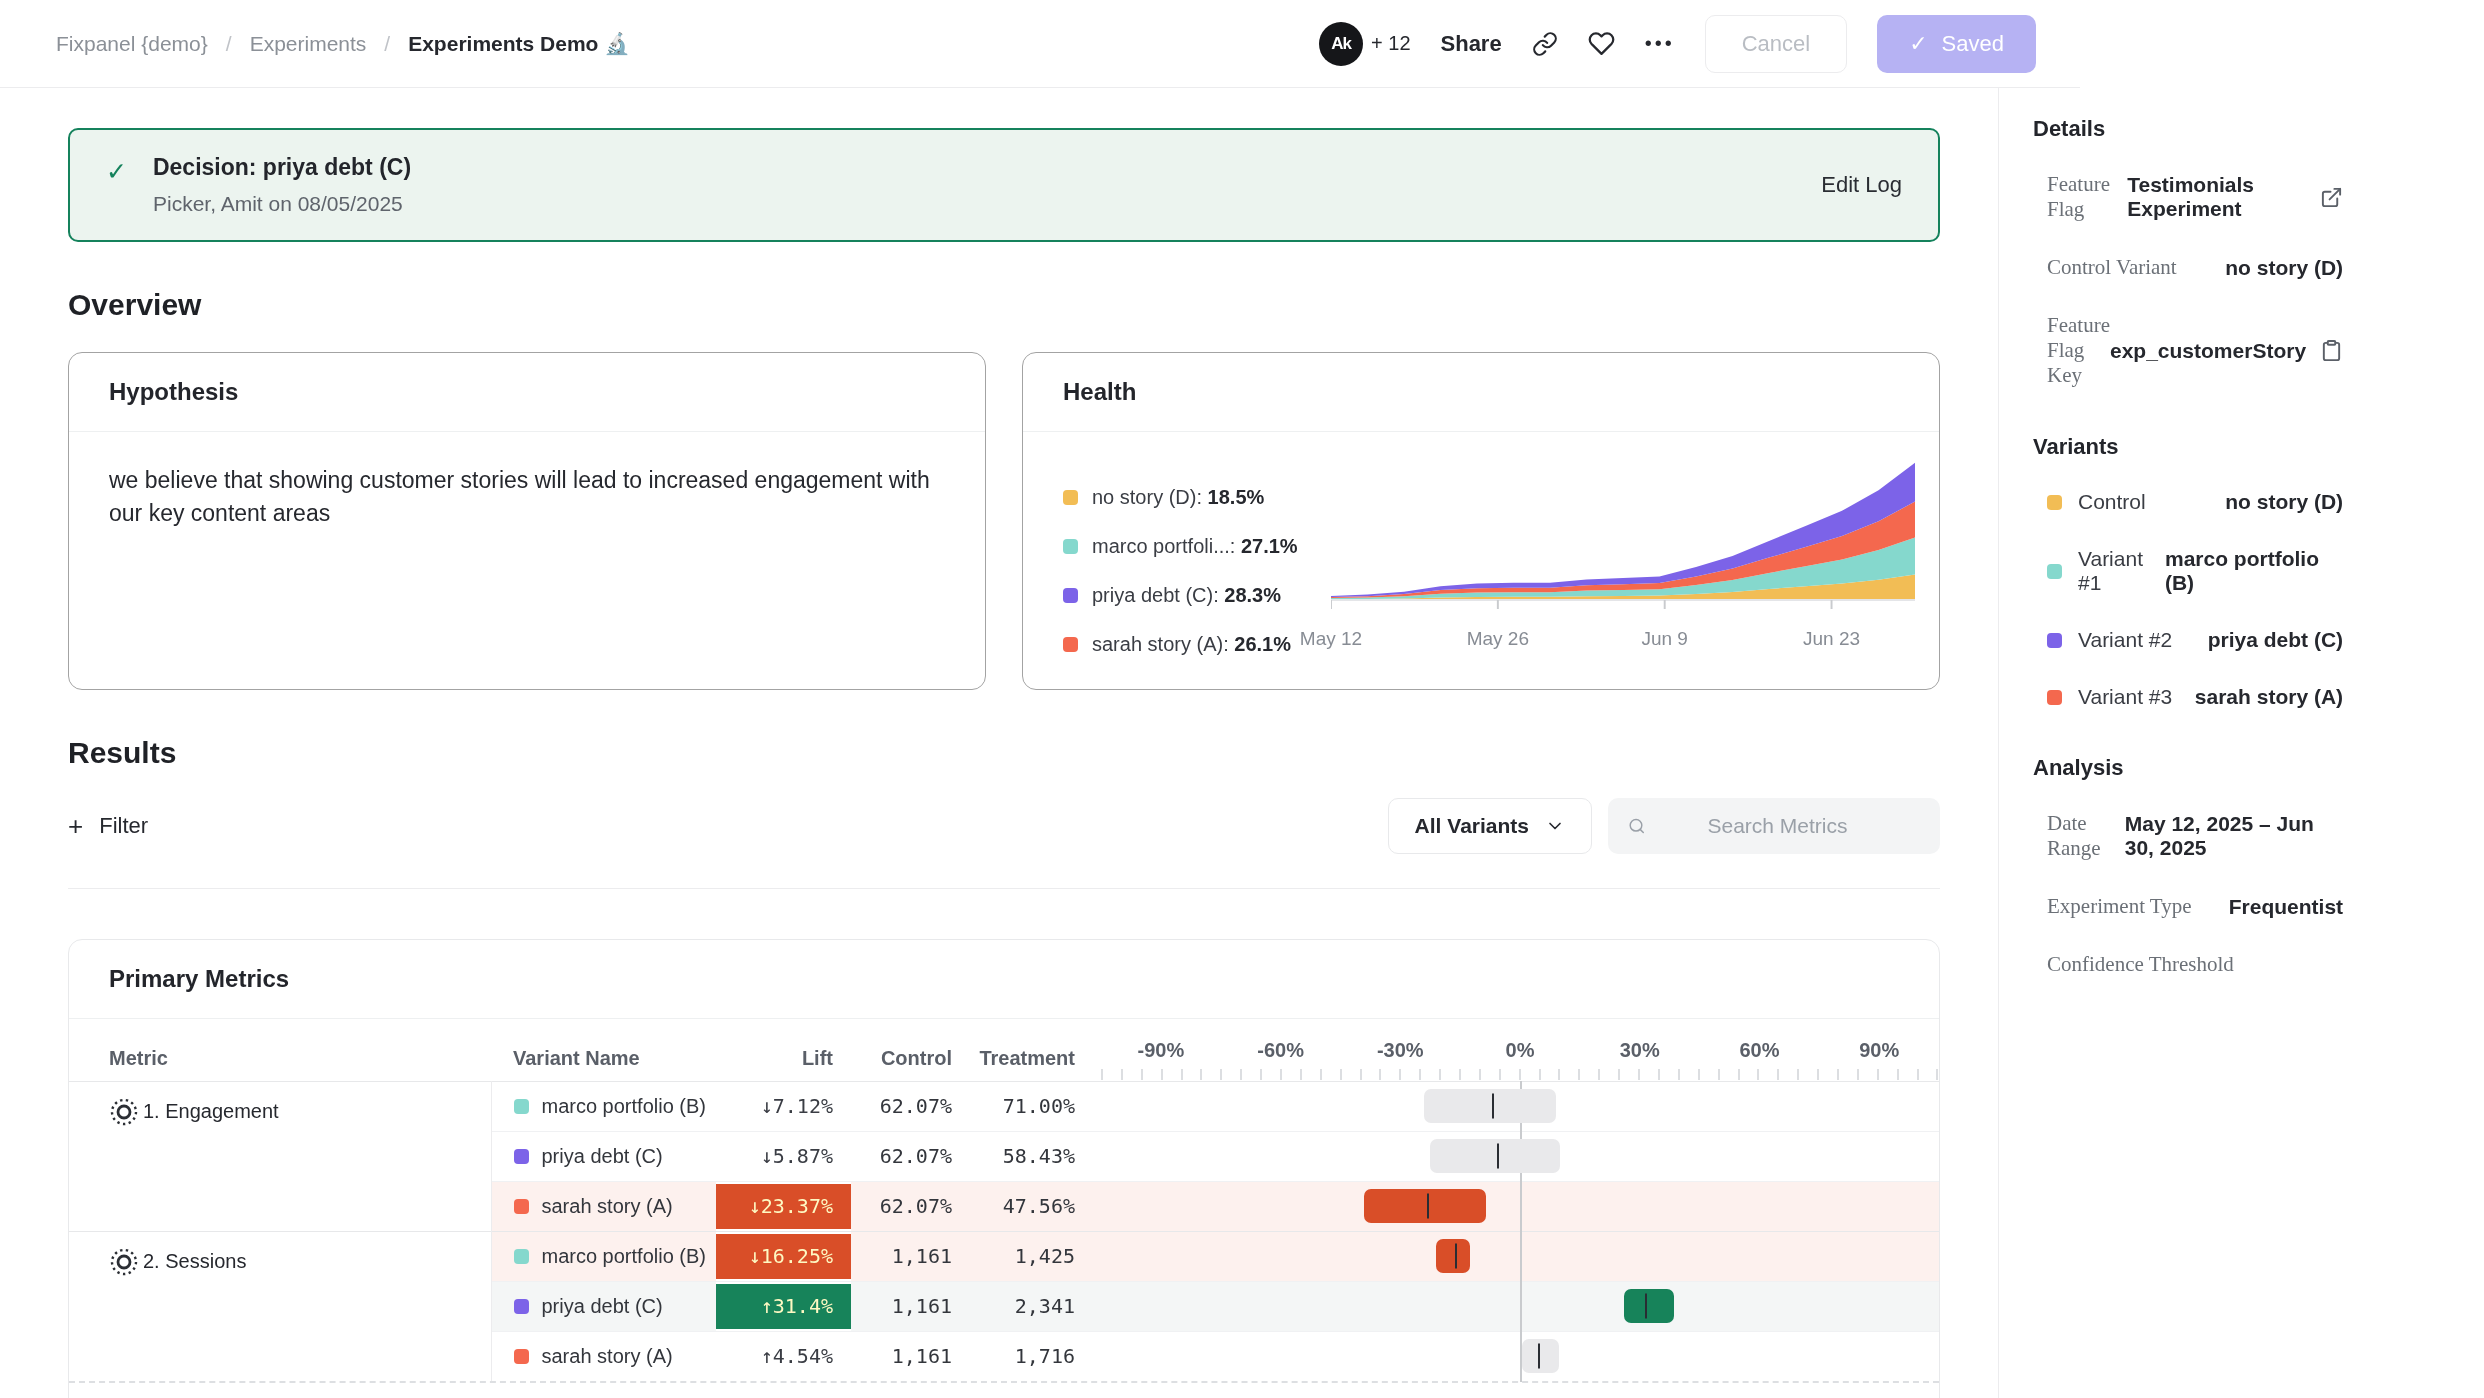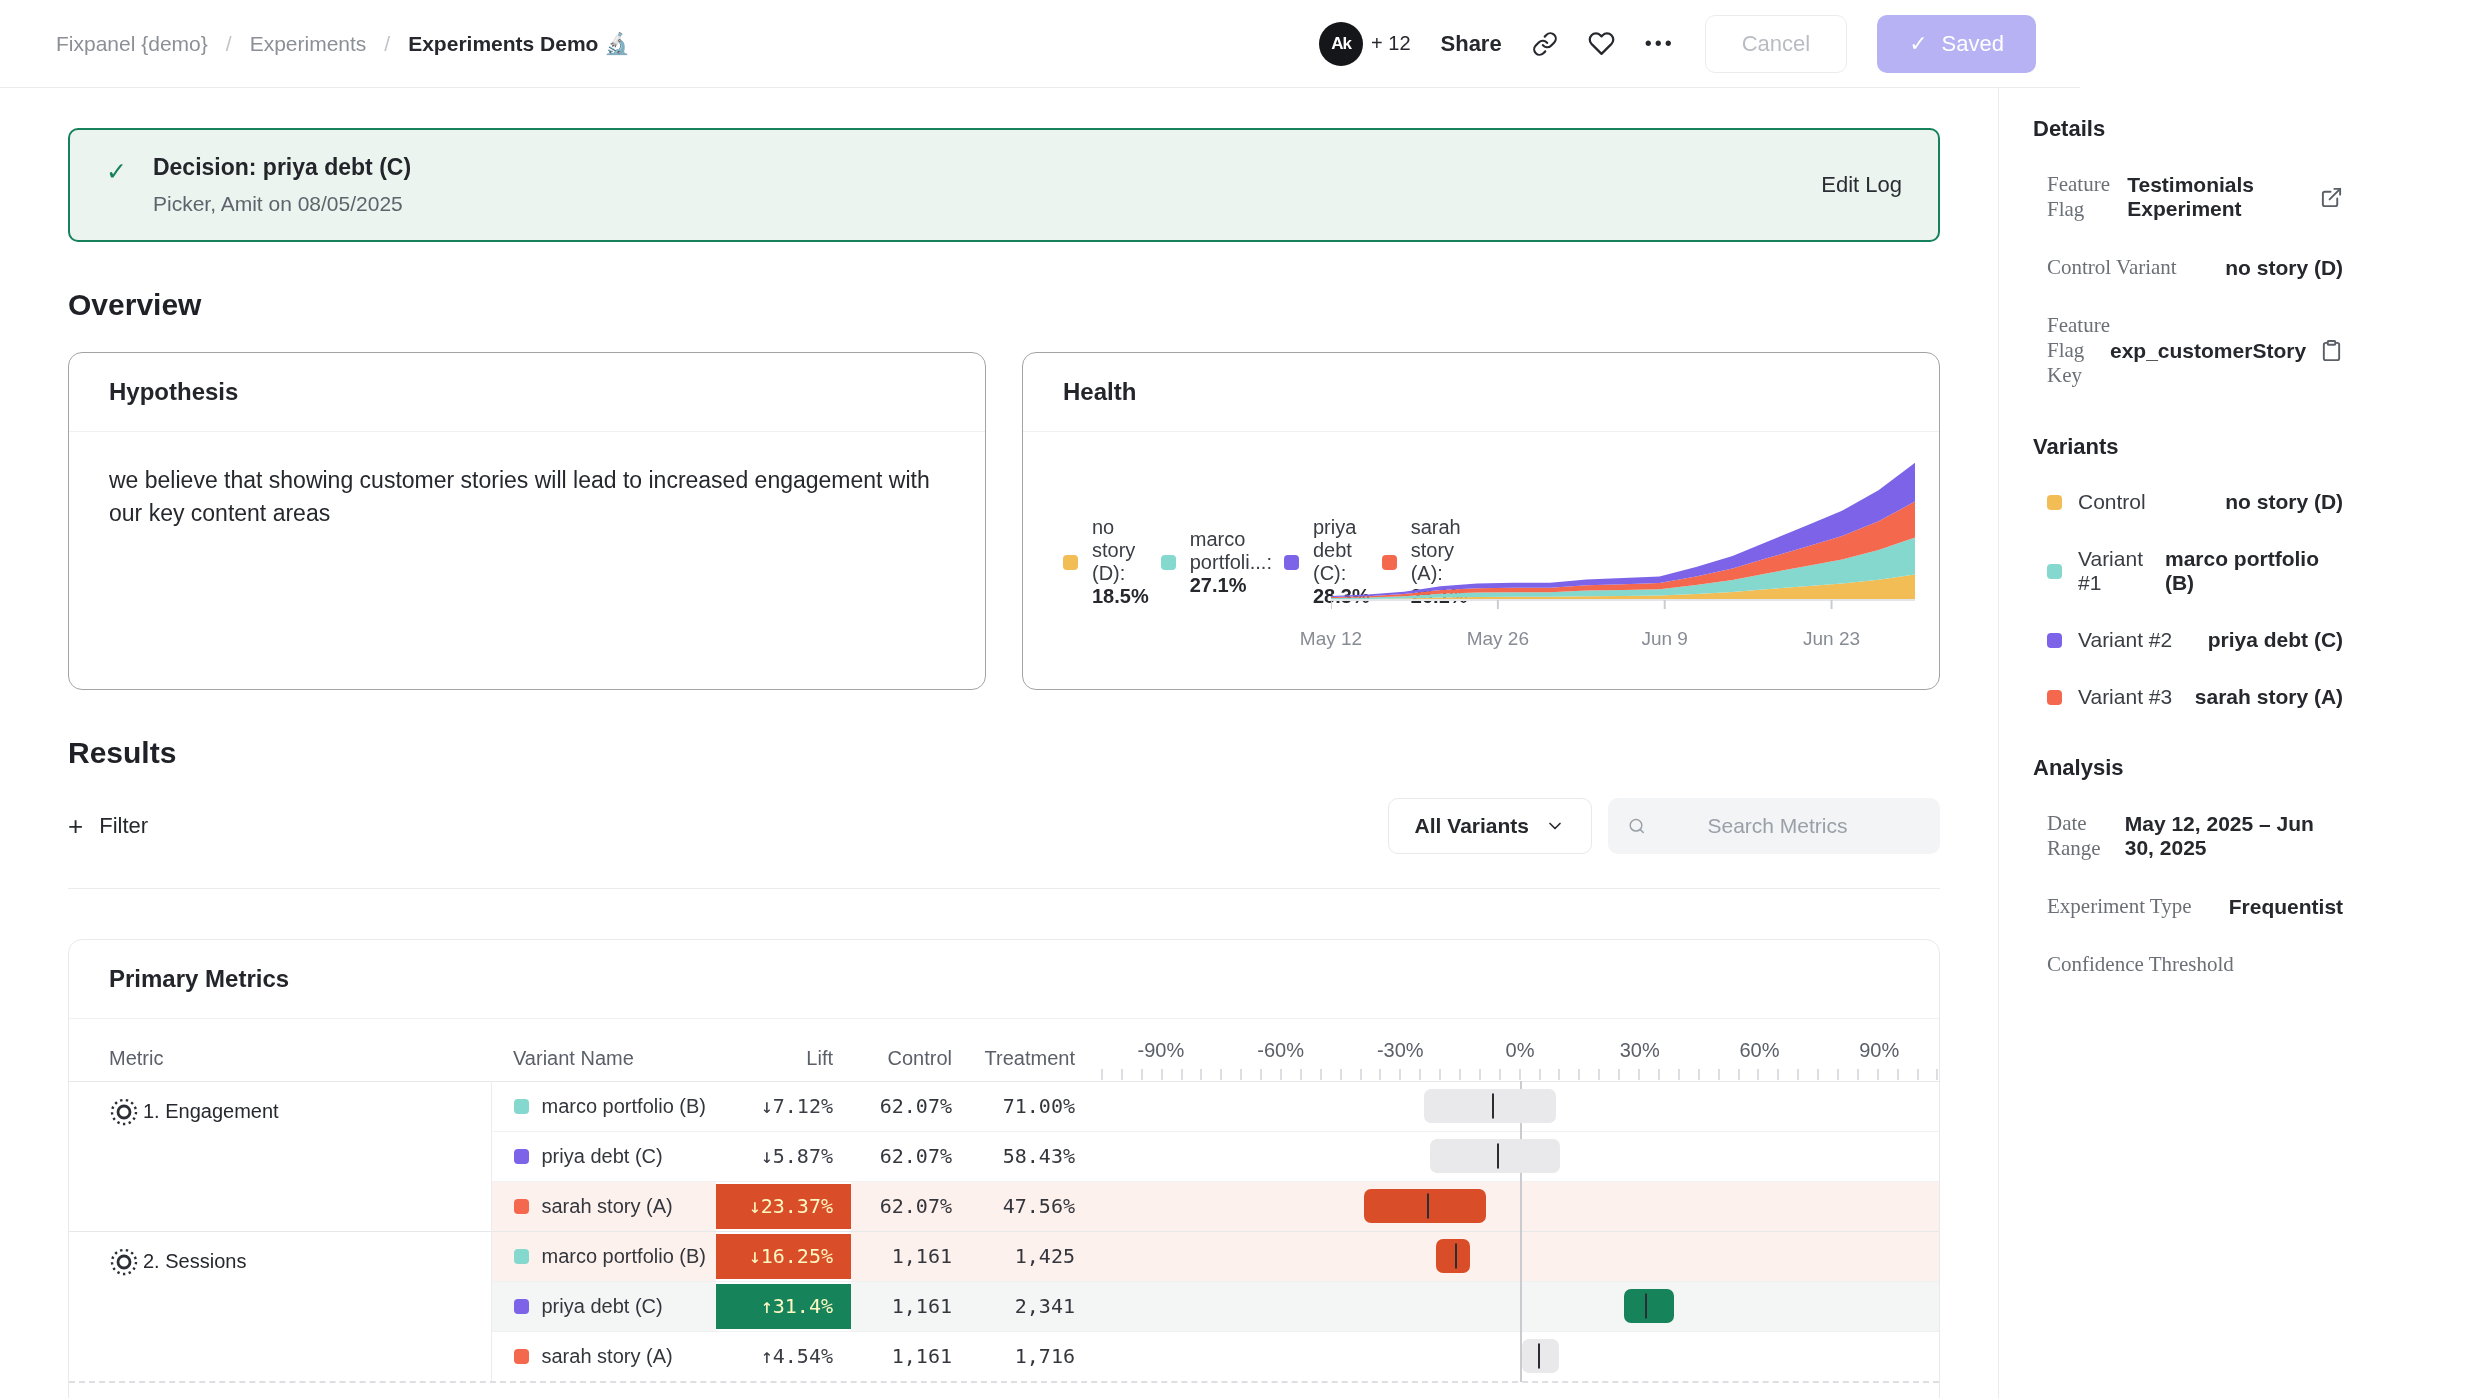--- a/index.html
+++ b/index.html
@@ -44,21 +44,21 @@
 
   
   .cards { display:flex; gap:36px; margin-top:30px; }
   .card { border:1px solid #a3a3a3; border-radius:14px; background:#fff; }
   .card-hyp { width:918px; height:338px; }
   .card-health { width:918px; height:338px; }
   .card-header { padding:25px 40px; border-bottom:1px solid #eef0f1; font-size:24px; font-weight:700; color:#23252b; }
   .hyp-body { padding:32px 40px; font-size:23px; line-height:1.42; color:#26282e; }
 
   .health-body { display:flex; padding:24px 24px 8px 40px; }
-  .legend { width:268px; display:flex; flex-direction:row; gap:12px; padding-top:12px; font-size:20px; }
+  .legend { width:268px; display:flex; flex-direction:column; gap:26px; padding-top:12px; font-size:20px;justify-content:flex-end; }
   .legend-item { display:flex; align-items:center; gap:14px; color:#3a3d44; }
   .legend-val { font-weight:700; color:#26282e; }
   .swatch { width:15px; height:15px; border-radius:4px; flex:none; }
   .chart-wrap { flex:1; padding-top:4px; }
   .axis-labels { position:relative; height:30px; margin-top:4px; }
   .axis-label { position:absolute; transform:translateX(-50%); font-size:19px; color:#878c94; top:2px; }
 
   
   .filter-row { margin-top:28px; display:flex; align-items:center; justify-content:space-between;
     padding-bottom:34px; border-bottom:1px solid #ececee; }
@@ -69,21 +69,21 @@
     font-size:21px; font-weight:700; display:flex; align-items:center; gap:16px; background:#fff; cursor:pointer; }
   .search-box { height:56px; width:332px; background:#f3f4f5; border-radius:10px;
     display:flex; align-items:center; gap:14px; padding:0 20px; }
   .search-box input { border:none; background:transparent; font-size:21px; outline:none; width:100%;
     font-family:"Liberation Sans", sans-serif; color:#4c1d95;margin-left:48px; }
   .search-box input::placeholder { color:#9aa0a8; }
 
   
   .metrics-card { margin-top:50px; border:1px solid #e8e9eb; border-radius:14px; background:#fff; overflow:hidden; }
   table.metrics { width:100%; border-collapse:collapse; font-size:20px; table-layout:fixed; }
-  th { font-weight:400; color:#5a5f68; font-size:20px; }
+  th { font-weight:700; color:#5a5f68; font-size:20px; }
   .metrics th { padding:18px 0 0 0; height:62px; vertical-align:middle; }
   th.h-metric { text-align:left; padding-left:40px; }
   th.h-variant { text-align:left; padding-left:22px; }
   th.h-lift, th.h-control, th.h-treat { text-align:right; }
   th.h-lift { padding-right:18px; } th.h-control { padding-right:14px; } th.h-treat { padding-right:26px; }
   th.h-chart { position:relative; }
   .hdr-lab { position:absolute; transform:translateX(-50%); top:20px; color:#5a5f68; }
   .ticks { position:absolute; bottom:0; left:0; right:0; height:12px; display:flex; justify-content:space-between; }
   .tick { width:2px; height:11px; background:#dcdee1; }
   td { height:50px; vertical-align:middle; }

